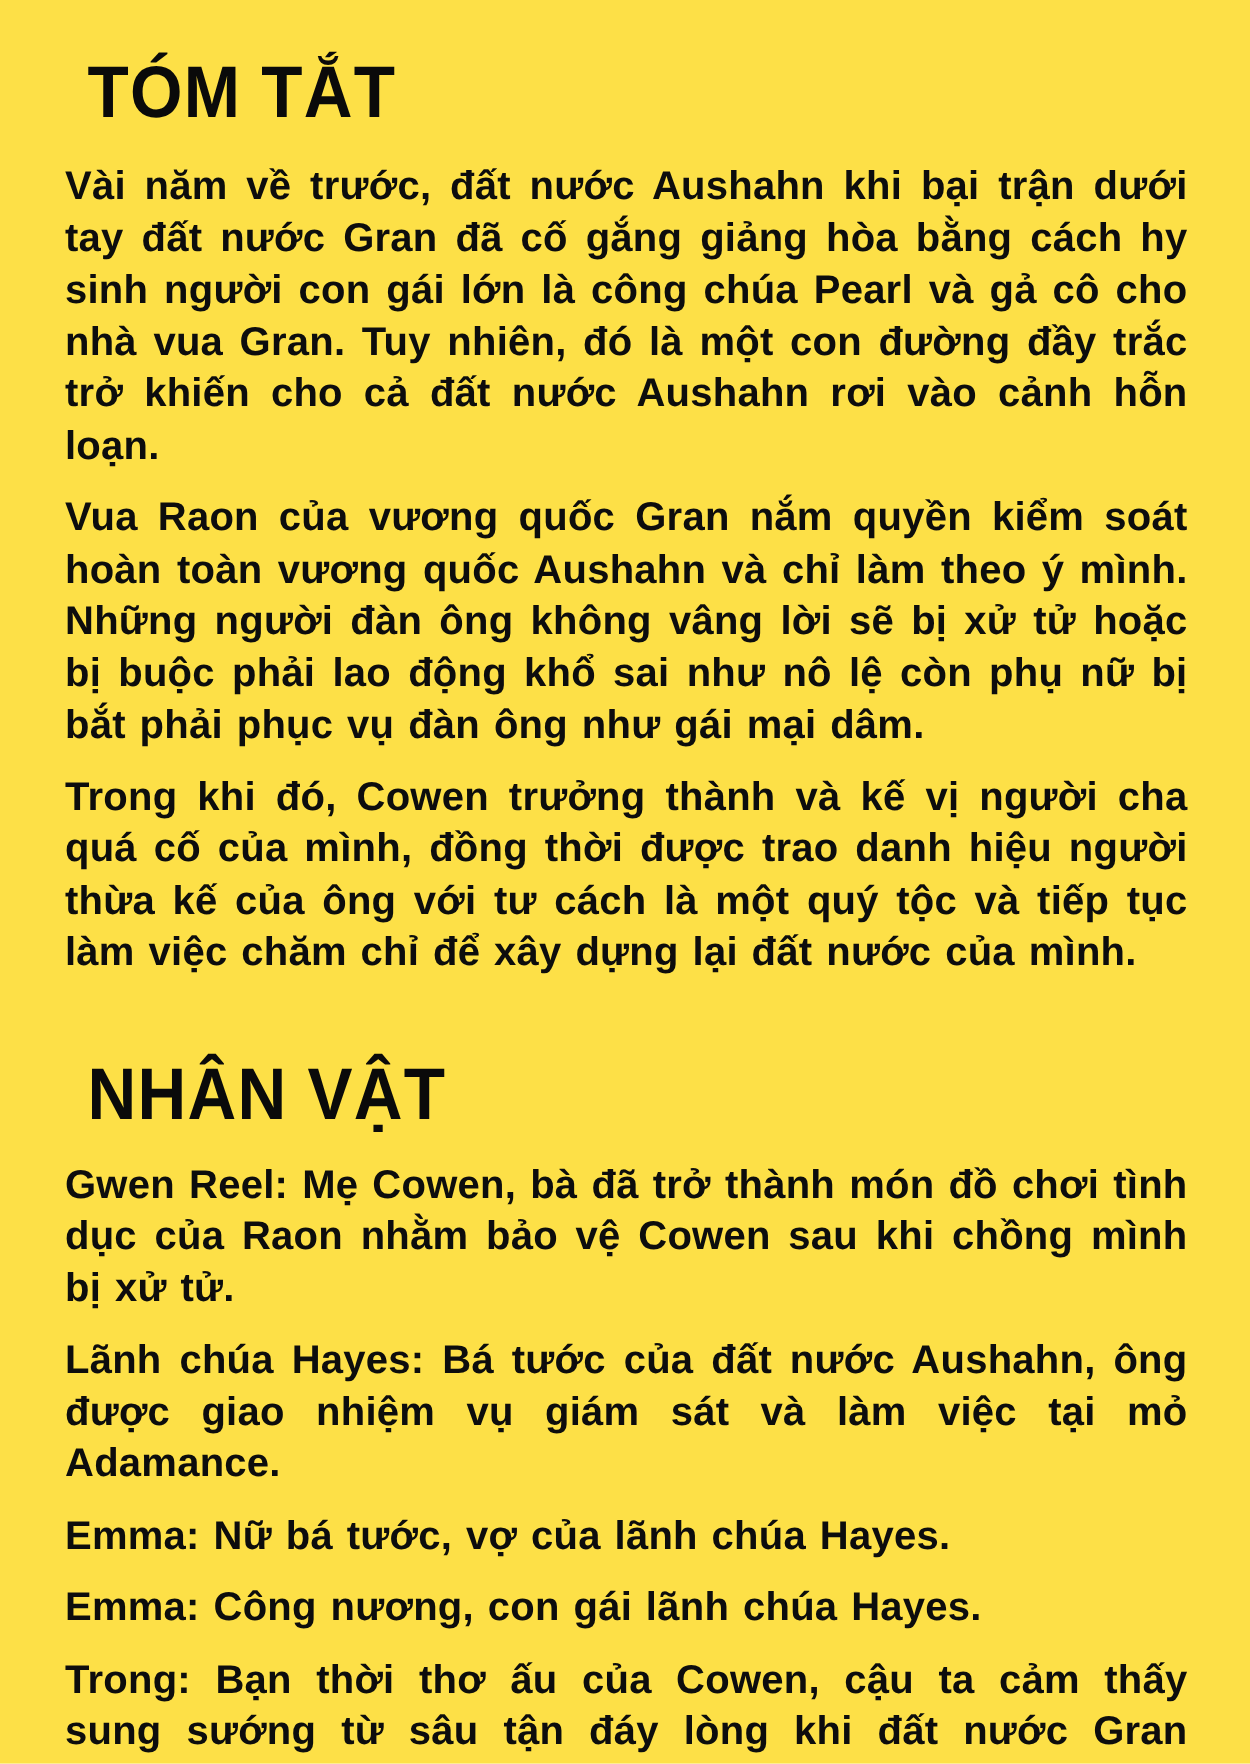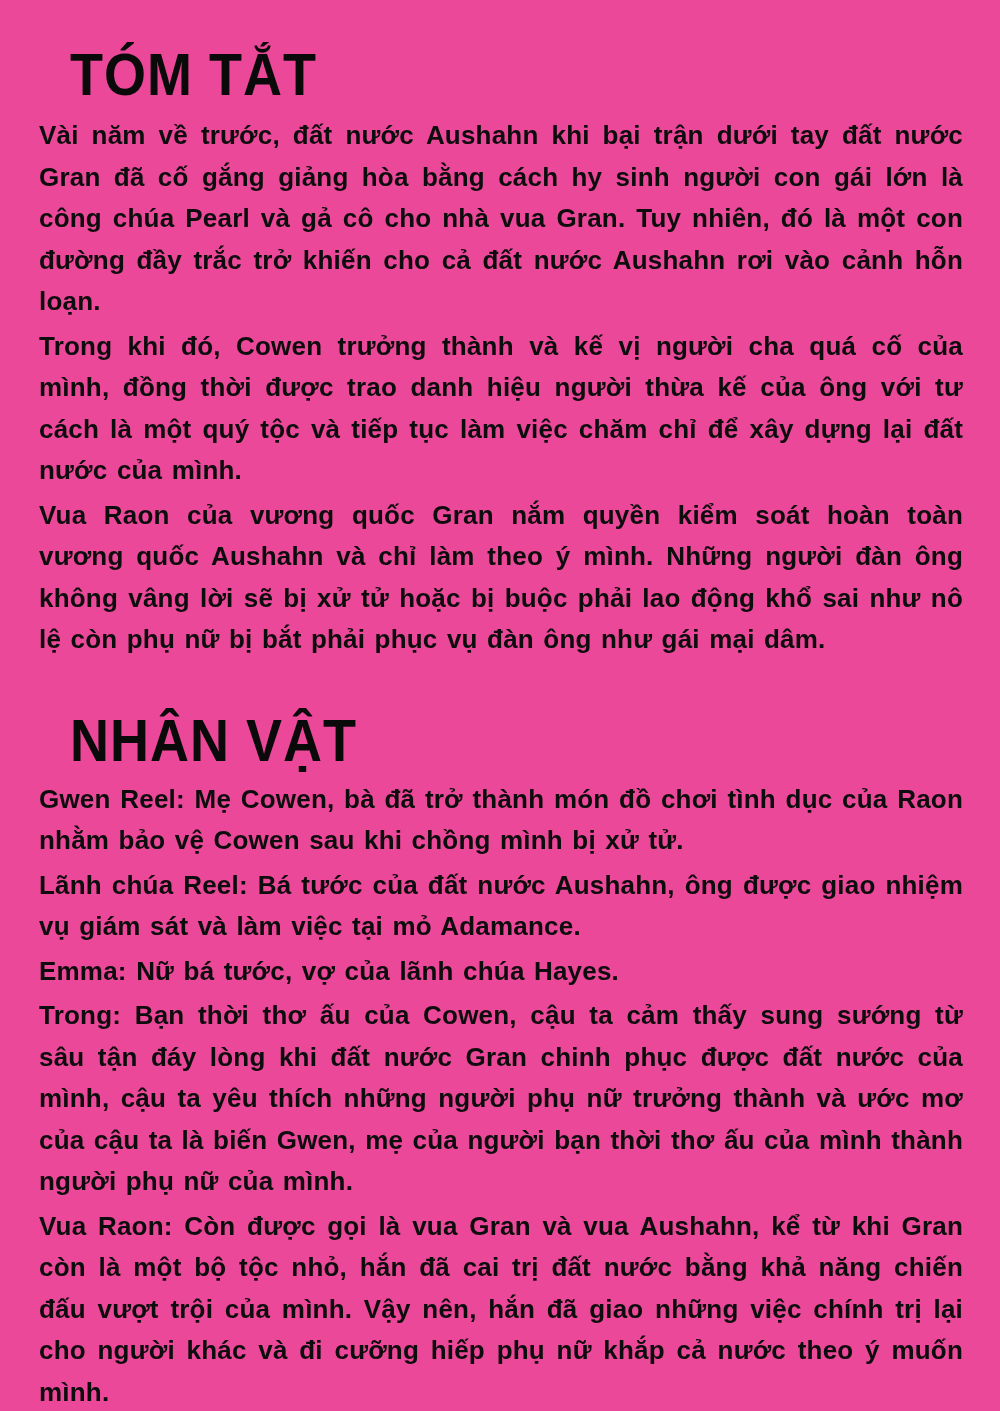--- a/index.html
+++ b/index.html
@@ -6,21 +6,21 @@
   html, body {
     margin: 0;
     padding: 0;
     background: #ffffff;
   }
   .page {
     position: relative;
     width: 1000px;
     height: 1411px;
     margin: 0 auto;
-    background: #ec4899;
+    background: #fde047;
     color: #0d0d0d;
     font-family: "Liberation Sans", sans-serif;
     font-weight: bold;
     overflow: hidden;
     box-sizing: border-box;
   }
   .heading {
     font-size: 54px;
     line-height: 1.0;
     letter-spacing: 1px;
@@ -36,56 +36,57 @@
   .heading--characters {
     padding-top: 44px;
   }
   .textblock {
     padding: 16px 34px 0 36px;
   }
   .textblock--characters {
     padding-top: 14px;
   }
   p.bodyline {
-    font-size: 26px;
+    font-size: 32px;
     line-height: 41.5px;
-    margin: 3px;
+    margin: 16px;
     text-align: justify;
     word-spacing: 2px;
     letter-spacing: 0.2px;
   }
   .char-entry .char-name {
     white-space: pre;
   }
 </style>
 </head>
 <body>
 
 <div class="page">
 
   <h1 class="heading heading--summary">TÓM TẮT</h1>
 
   <div class="textblock">
     <p class="bodyline">Vài năm về trước, đất nước Aushahn khi bại trận dưới tay đất nước Gran đã cố gắng giảng hòa bằng cách hy sinh người con gái lớn là công chúa Pearl và gả cô cho nhà vua Gran. Tuy nhiên, đó là một con đường đầy trắc trở khiến cho cả đất nước Aushahn rơi vào cảnh hỗn loạn.</p>
+    <p class="bodyline">Vua Raon của vương quốc Gran nắm quyền kiểm soát hoàn toàn vương quốc Aushahn và chỉ làm theo ý mình. Những người đàn ông không vâng lời sẽ bị xử tử hoặc bị buộc phải lao động khổ sai như nô lệ còn phụ nữ bị bắt phải phục vụ đàn ông như gái mại dâm.</p>
     <p class="bodyline">Trong khi đó, Cowen trưởng thành và kế vị người cha quá cố của mình, đồng thời được trao danh hiệu người thừa kế của ông với tư cách là một quý tộc và tiếp tục làm việc chăm chỉ để xây dựng lại đất nước của mình.</p>
-    <p class="bodyline">Vua Raon của vương quốc Gran nắm quyền kiểm soát hoàn toàn vương quốc Aushahn và chỉ làm theo ý mình. Những người đàn ông không vâng lời sẽ bị xử tử hoặc bị buộc phải lao động khổ sai như nô lệ còn phụ nữ bị bắt phải phục vụ đàn ông như gái mại dâm.</p>
   </div>
 
   <h1 class="heading heading--characters">NHÂN VẬT</h1>
 
   <div class="textblock textblock--characters">
 
 
     <p class="bodyline char-entry"><span class="char-name">Gwen Reel:</span> <span>Mẹ Cowen, bà đã trở thành món đồ chơi tình dục của Raon nhằm bảo vệ Cowen sau khi chồng mình bị xử tử.</span></p>
 
 
-    <p class="bodyline char-entry"><span class="char-name">Lãnh chúa Reel:</span> <span>Bá tước của đất nước Aushahn, ông được giao nhiệm vụ giám sát và làm việc tại mỏ Adamance.</span></p>
+    <p class="bodyline char-entry"><span class="char-name">Lãnh chúa Hayes:</span> <span>Bá tước của đất nước Aushahn, ông được giao nhiệm vụ giám sát và làm việc tại mỏ Adamance.</span></p>
 
     <p class="bodyline char-entry"><span class="char-name">Emma:</span> <span>Nữ bá tước, vợ của lãnh chúa Hayes.</span></p>
 
+    <p class="bodyline char-entry"><span class="char-name">Emma:</span> <span>Công nương, con gái lãnh chúa Hayes.</span></p>
 
     <p class="bodyline char-entry"><span class="char-name">Trong:</span> <span>Bạn thời thơ ấu của Cowen, cậu ta cảm thấy sung sướng từ sâu tận đáy lòng khi đất nước Gran chinh phục được đất nước của mình, cậu ta yêu thích những người phụ nữ trưởng thành và ước mơ của cậu ta là biến Gwen, mẹ của người bạn thời thơ ấu của mình thành người phụ nữ của mình.</span></p>
 
     <p class="bodyline char-entry"><span class="char-name">Vua Raon:</span> <span>Còn được gọi là vua Gran và vua Aushahn, kể từ khi Gran còn là một bộ tộc nhỏ, hắn đã cai trị đất nước bằng khả năng chiến đấu vượt trội của mình. Vậy nên, hắn đã giao những việc chính trị lại cho người khác và đi cưỡng hiếp phụ nữ khắp cả nước theo ý muốn mình.</span></p>
 
   </div>
 
 </div>
 
 </body></html>

